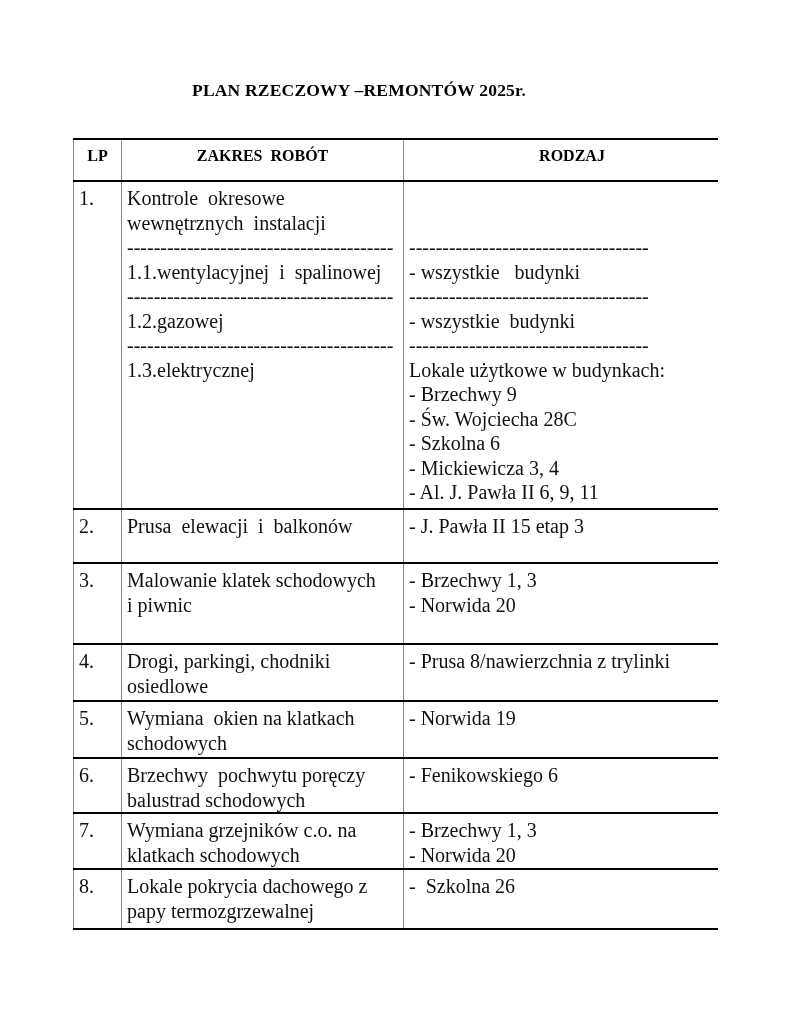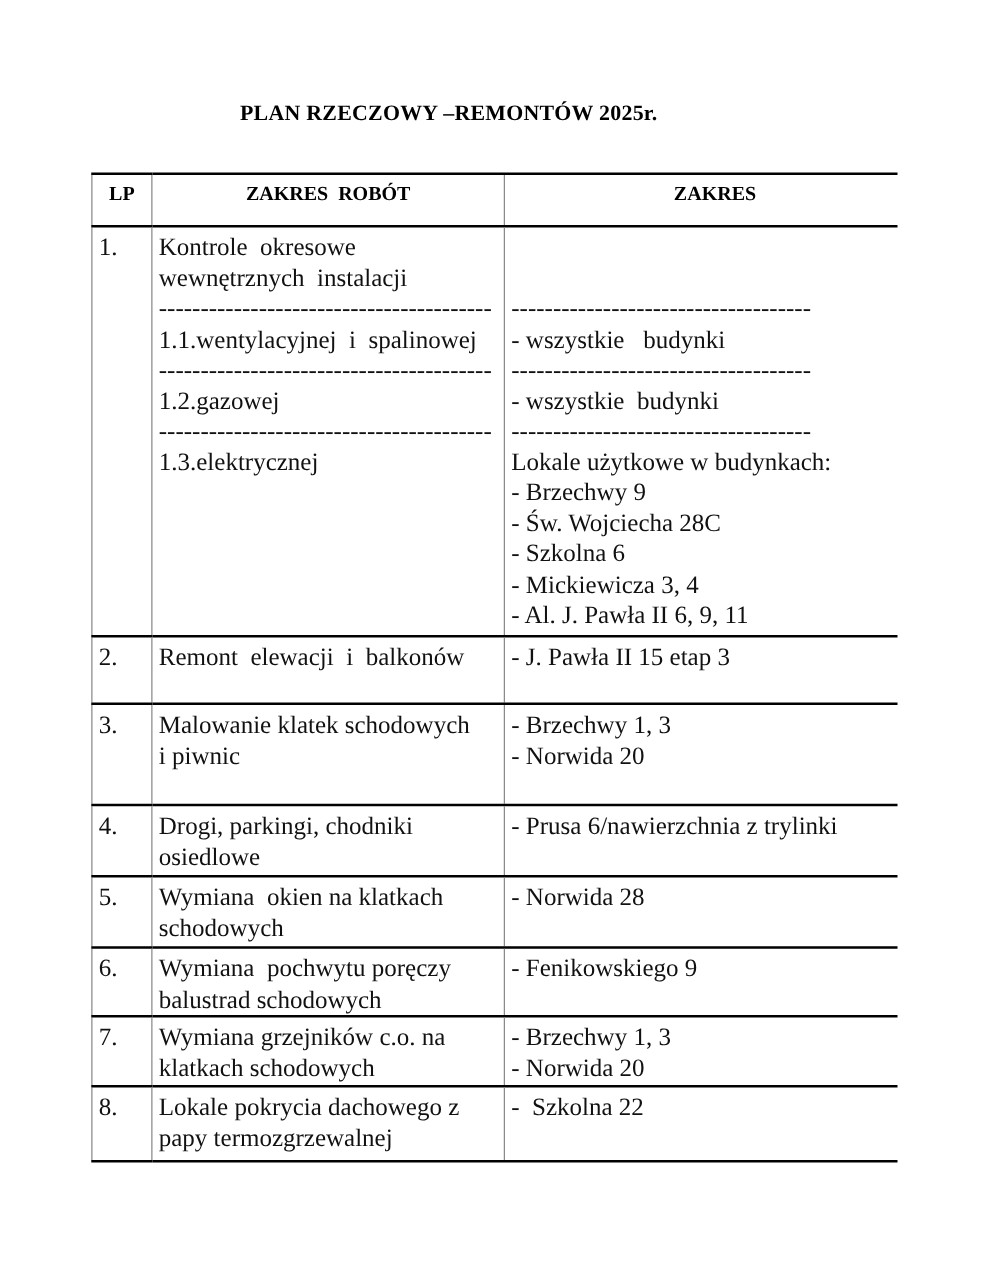--- a/index.html
+++ b/index.html
@@ -71,21 +71,21 @@
     <colgroup>
       <col class="col-lp">
       <col class="col-rodzaj">
       <col class="col-zakres">
     </colgroup>
 
     <tbody>
         <tr style="height:42px">
       <th>LP</th>
       <th>ZAKRES  ROBÓT</th>
-      <th>ZAKRES</th>
+      <th>RODZAJ</th>
     </tr>
 
     <tr style="height:328px">
       <td class="lp-cell">1.</td>
       <td>Kontrole  okresowe
 wewnętrznych  instalacji
 ----------------------------------------
 1.1.wentylacyjnej  i  spalinowej
 ----------------------------------------
 1.2.gazowej
@@ -101,63 +101,63 @@
 Lokale użytkowe w budynkach:
 - Brzechwy 9
 - Św. Wojciecha 28C
 - Szkolna 6
 - Mickiewicza 3, 4
 - Al. J. Pawła II 6, 9, 11</td>
     </tr>
 
     <tr style="height:54px">
       <td class="lp-cell">2.</td>
-      <td>Remont  elewacji  i  balkonów</td>
+      <td>Prusa  elewacji  i  balkonów</td>
       <td>- J. Pawła II 15 etap 3</td>
     </tr>
 
     <tr style="height:81px">
       <td class="lp-cell">3.</td>
       <td>Malowanie klatek schodowych
 i piwnic</td>
       <td>- Brzechwy 1, 3
 - Norwida 20</td>
     </tr>
 
     <tr style="height:57px">
       <td class="lp-cell">4.</td>
       <td>Drogi, parkingi, chodniki
 osiedlowe</td>
-      <td>- Prusa 6/nawierzchnia z trylinki</td>
+      <td>- Prusa 8/nawierzchnia z trylinki</td>
     </tr>
 
     <tr style="height:57px">
       <td class="lp-cell">5.</td>
       <td>Wymiana  okien na klatkach
 schodowych</td>
-      <td>- Norwida 28</td>
+      <td>- Norwida 19</td>
     </tr>
 
     <tr style="height:55px">
       <td class="lp-cell">6.</td>
-      <td>Wymiana  pochwytu poręczy
+      <td>Brzechwy  pochwytu poręczy
 balustrad schodowych</td>
-      <td>- Fenikowskiego 9</td>
+      <td>- Fenikowskiego 6</td>
     </tr>
 
     <tr style="height:56px">
       <td class="lp-cell">7.</td>
       <td>Wymiana grzejników c.o. na
 klatkach schodowych</td>
       <td>- Brzechwy 1, 3
 - Norwida 20</td>
     </tr>
 
     <tr style="height:60px">
       <td class="lp-cell">8.</td>
       <td>Lokale pokrycia dachowego z
 papy termozgrzewalnej</td>
-      <td>-  Szkolna 22</td>
+      <td>-  Szkolna 26</td>
     </tr>
 
   </tbody>
     </table>
 </div>
 
 </body></html>

